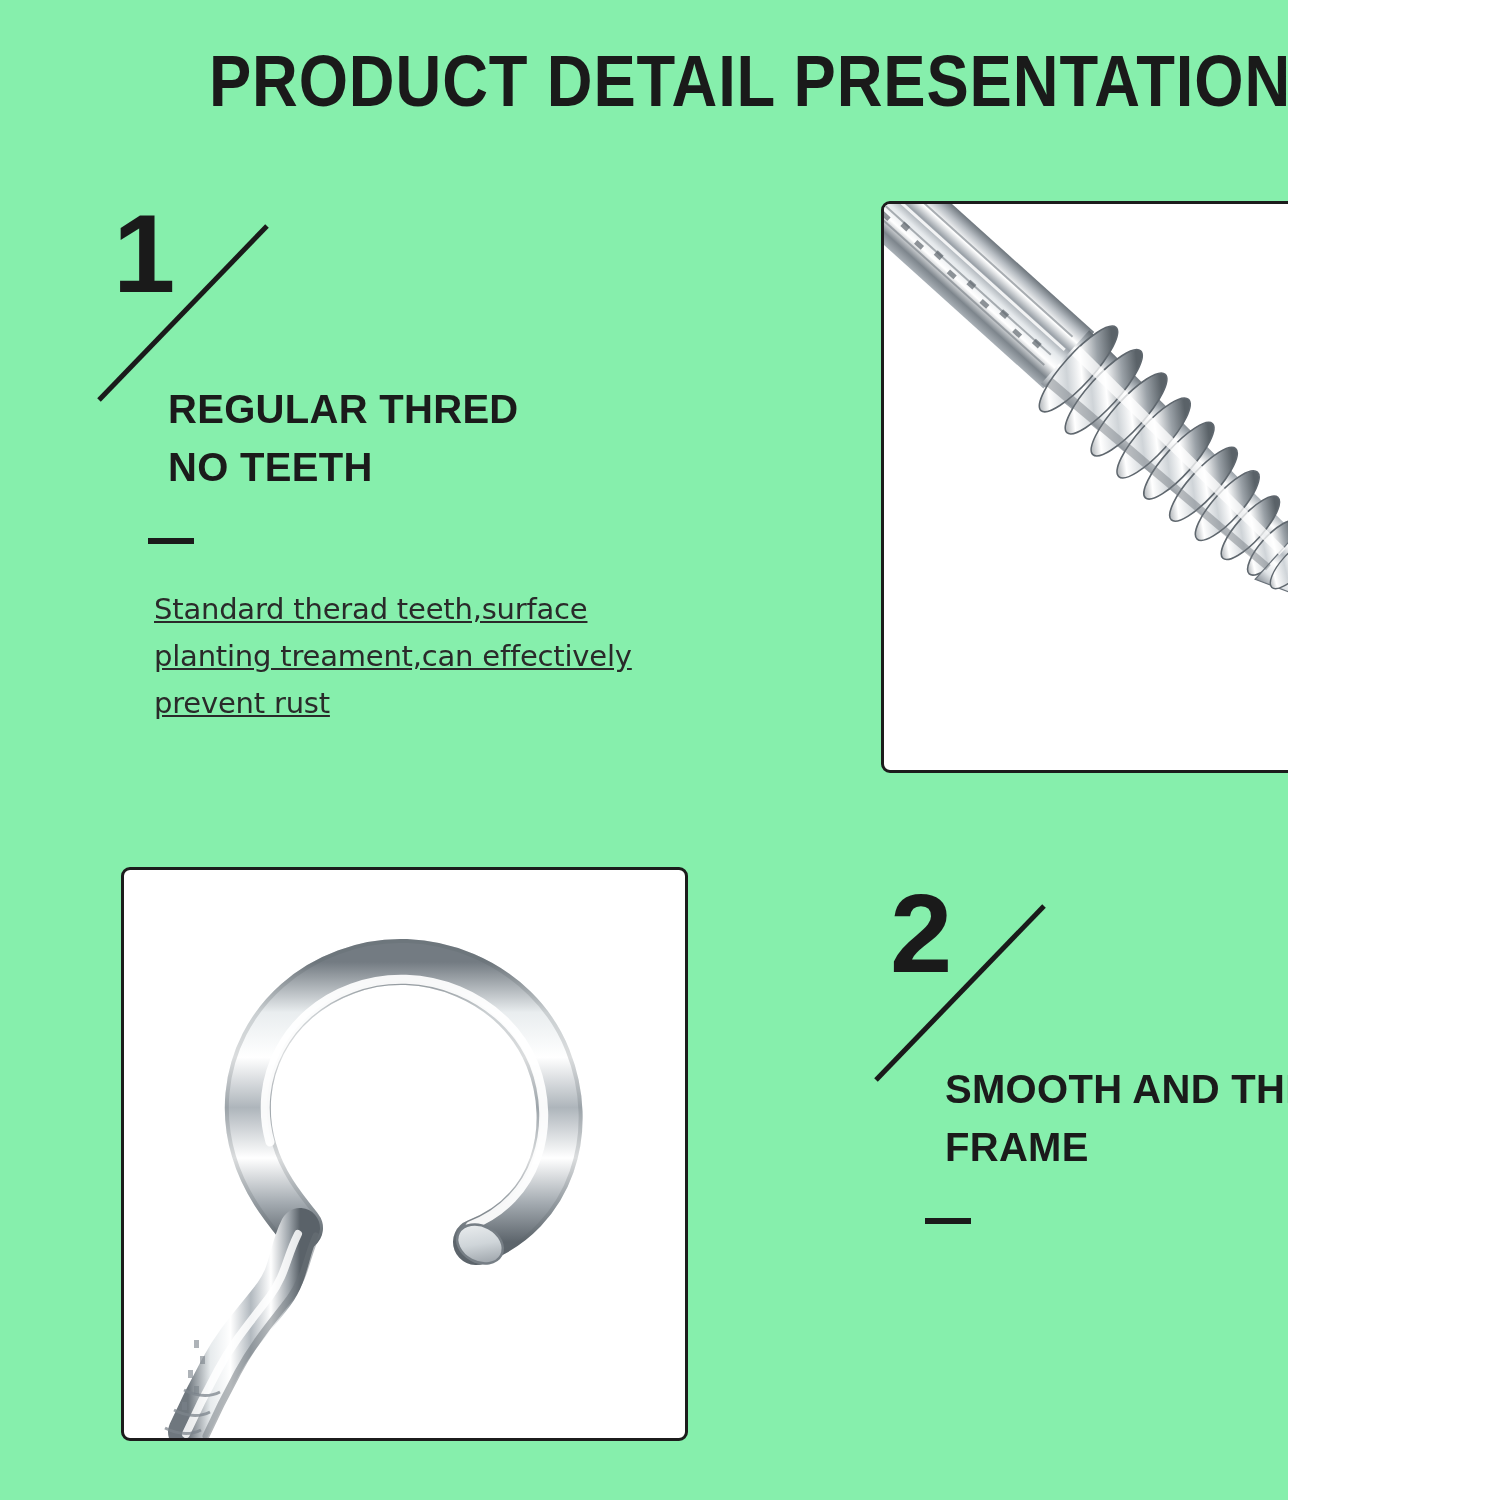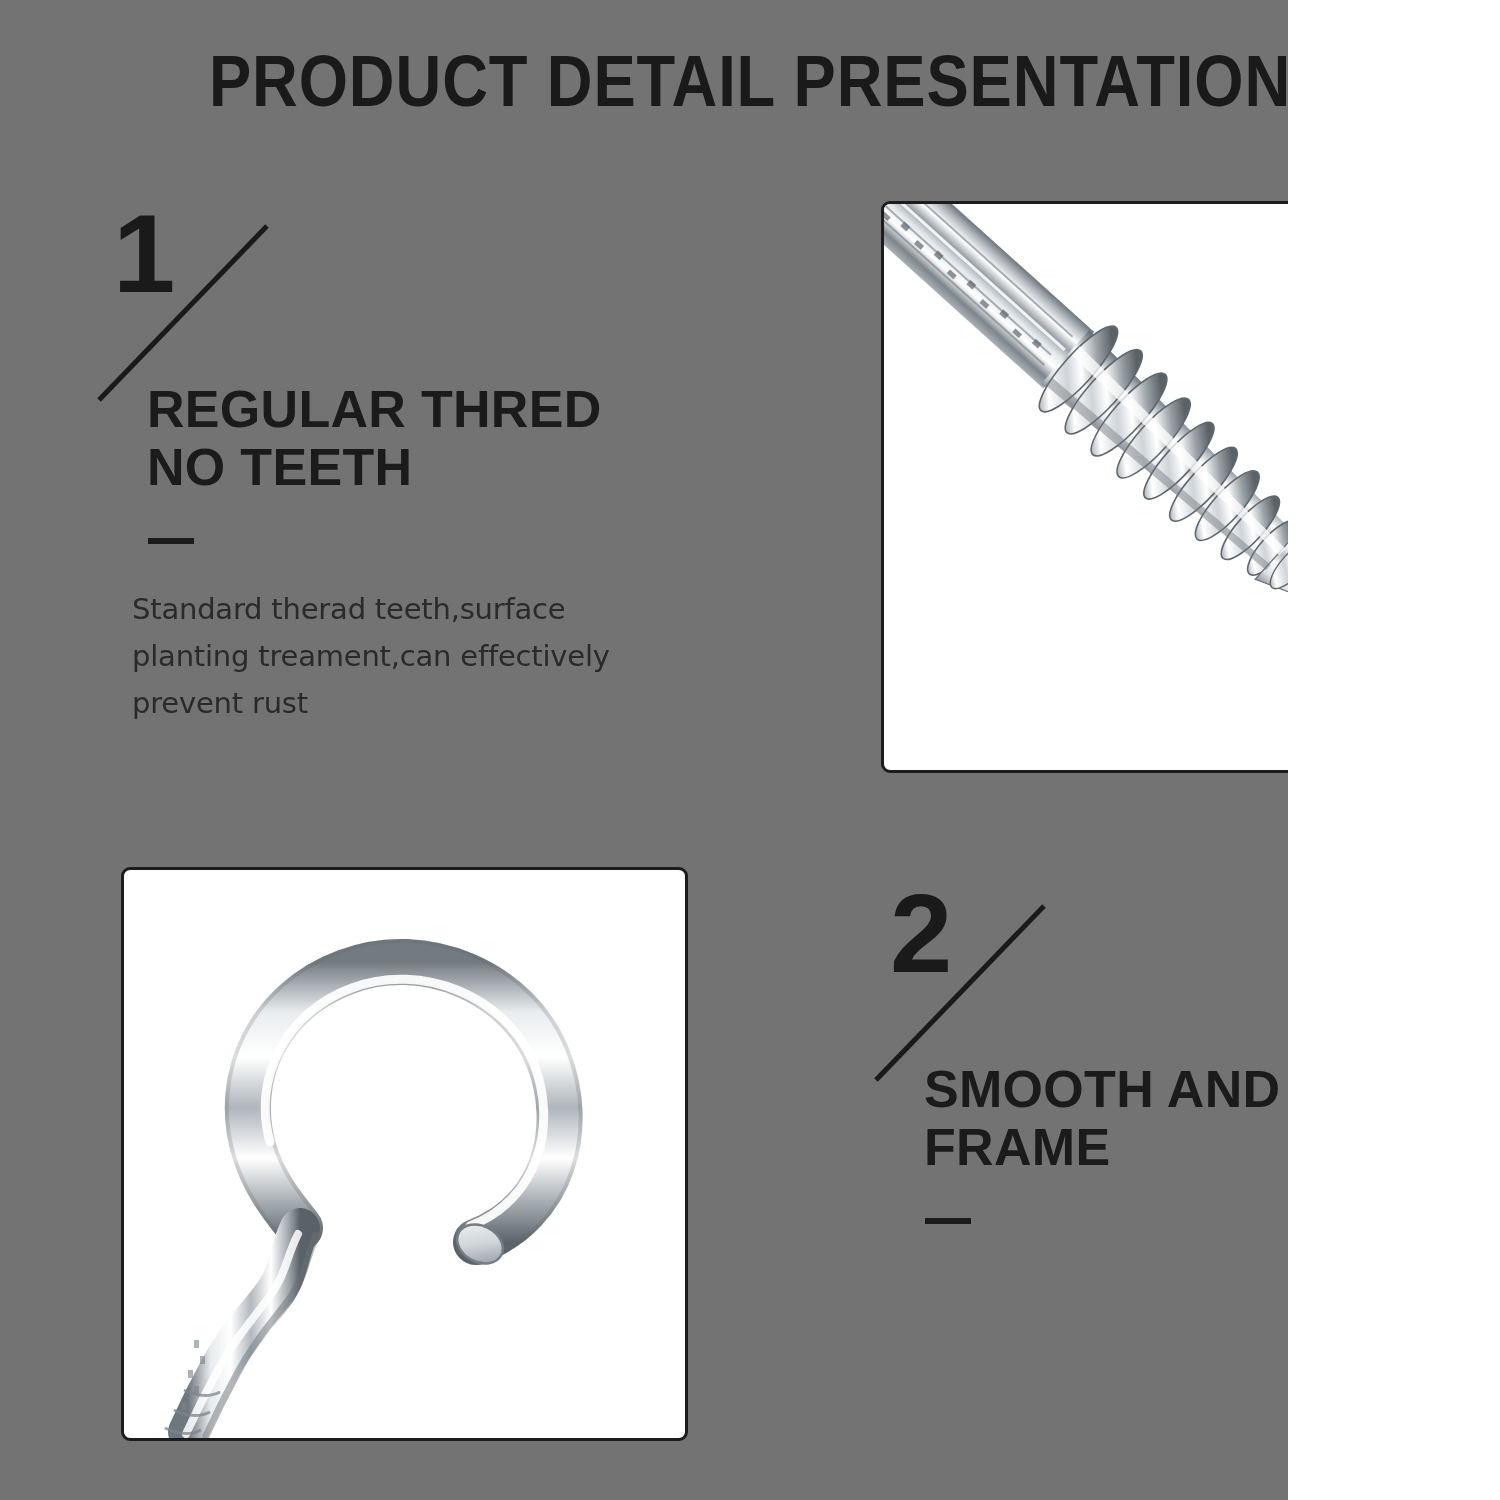--- a/index.html
+++ b/index.html
@@ -7,21 +7,21 @@
     padding: 0;
     background: #ffffff;
   }
   body {
     font-family: "Liberation Sans", sans-serif;
   }
   #page {
     position: relative;
     width: 1288px;
     height: 1500px;
-    background: #737373;
+    background: #86efac;
     overflow: hidden;
   }
 
   
   .page-title {
     position: absolute;
     left: 0;
     top: 40px;
     width: 1500px;
     text-align: center;
@@ -67,43 +67,44 @@
   }
   .slash line {
     stroke: #1a1a1a;
     stroke-width: 5;
     stroke-linecap: butt;
   }
 
   .sec-heading {
     font-family: "Liberation Sans", sans-serif;
     font-weight: bold;
-    font-size: 52px;
+    font-size: 40px;
     line-height: 58px;
     letter-spacing: 0.3px;
     color: #1b1b1b;
-    margin-left: 52px;
+    margin-left: 73px;
     white-space: pre-line;
   }
   .divider-dash {
     margin-left: 53px;
     margin-top: 42px;
     width: 46px;
     height: 6px;
     background: #1b1b1b;
   }
   .sec-body {
     font-family: "DejaVu Sans", sans-serif;
     font-size: 29px;
     line-height: 47px;
     color: #2a2a2a;
-    margin-left: 37px;
+    margin-left: 59px;
     margin-top: 42px;
     white-space: pre-line;
     letter-spacing: -0.2px;
+    text-decoration: underline;
   }
 
   
   .photo-frame {
     position: absolute;
     border: 3px solid #1c1c1c;
     border-radius: 9px;
     background: #ffffff;
     overflow: hidden;
   }

